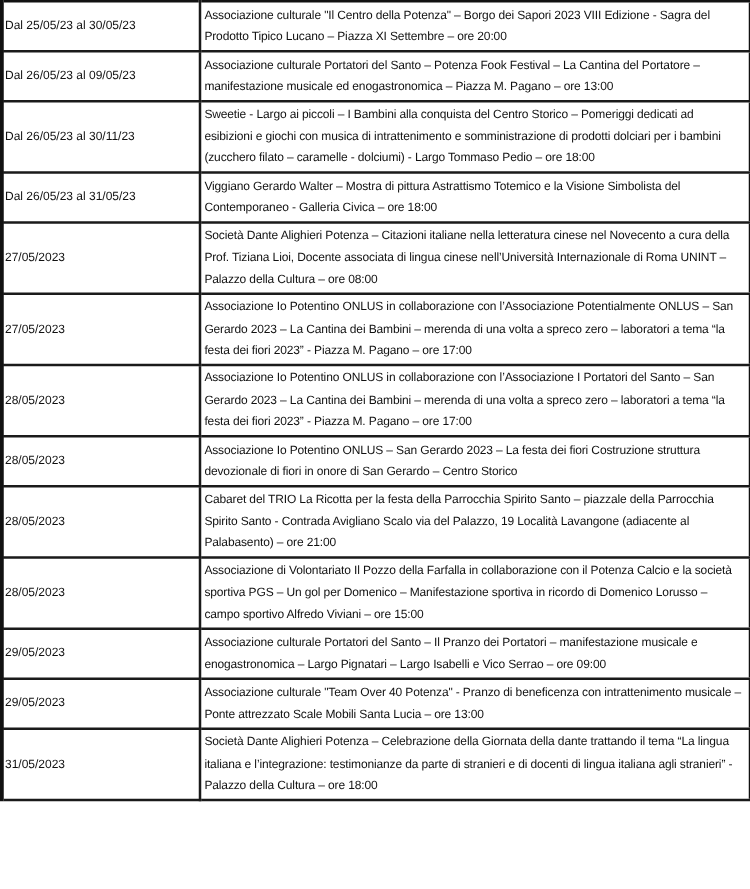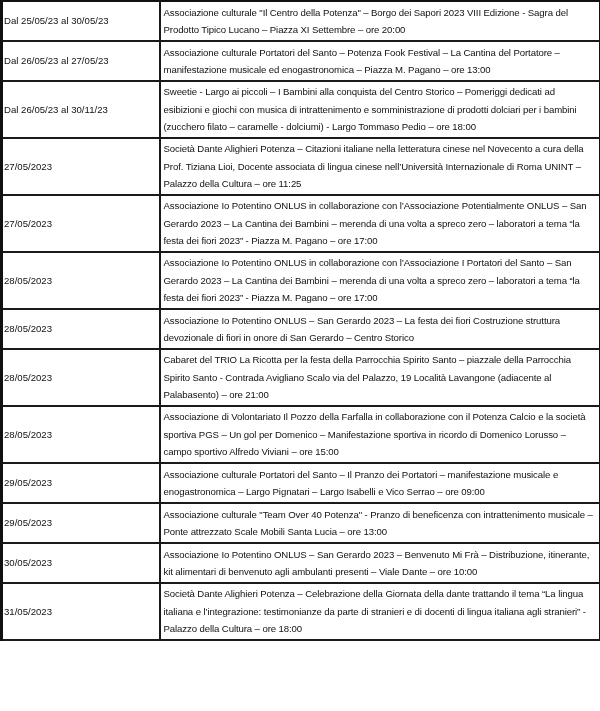--- a/index.html
+++ b/index.html
@@ -39,30 +39,34 @@
   <colgroup>
     <col class="date-col">
     <col class="desc-col">
   </colgroup>
   <tbody>
     <tr class="r2">
       <td class="date-cell">Dal 25/05/23 al 30/05/23</td>
       <td class="desc-cell">Associazione culturale "Il Centro della Potenza" – Borgo dei Sapori 2023 VIII Edizione - Sagra del Prodotto Tipico Lucano – Piazza XI Settembre – ore 20:00</td>
     </tr>
     <tr class="r2">
-      <td class="date-cell">Dal 26/05/23 al 27/05/23</td>
+      <td class="date-cell">Dal 26/05/23 al 09/05/23</td>
       <td class="desc-cell">Associazione culturale Portatori del Santo – Potenza Fook Festival – La Cantina del Portatore – manifestazione musicale ed enogastronomica – Piazza M. Pagano – ore 13:00</td>
     </tr>
     <tr class="r3">
       <td class="date-cell">Dal 26/05/23 al 30/11/23</td>
       <td class="desc-cell">Sweetie - Largo ai piccoli – I Bambini alla conquista del Centro Storico – Pomeriggi dedicati ad esibizioni e giochi con musica di intrattenimento e somministrazione di prodotti dolciari per i bambini (zucchero filato – caramelle - dolciumi) - Largo Tommaso Pedio – ore 18:00</td>
     </tr>
+    <tr class="r2">
+      <td class="date-cell">Dal 26/05/23 al 31/05/23</td>
+      <td class="desc-cell">Viggiano Gerardo Walter – Mostra di pittura Astrattismo Totemico e la Visione Simbolista del Contemporaneo - Galleria Civica – ore 18:00</td>
+    </tr>
     <tr class="r3">
       <td class="date-cell">27/05/2023</td>
-      <td class="desc-cell">Società Dante Alighieri Potenza – Citazioni italiane nella letteratura cinese nel Novecento a cura della Prof. Tiziana Lioi, Docente associata di lingua cinese nell’Università Internazionale di Roma UNINT – Palazzo della Cultura – ore 11:25</td>
+      <td class="desc-cell">Società Dante Alighieri Potenza – Citazioni italiane nella letteratura cinese nel Novecento a cura della Prof. Tiziana Lioi, Docente associata di lingua cinese nell’Università Internazionale di Roma UNINT – Palazzo della Cultura – ore 08:00</td>
     </tr>
     <tr class="r3">
       <td class="date-cell">27/05/2023</td>
       <td class="desc-cell">Associazione Io Potentino ONLUS in collaborazione con l’Associazione Potentialmente ONLUS – San Gerardo 2023 – La Cantina dei Bambini – merenda di una volta a spreco zero – laboratori a tema “la festa dei fiori 2023” - Piazza M. Pagano – ore 17:00</td>
     </tr>
     <tr class="r3">
       <td class="date-cell">28/05/2023</td>
       <td class="desc-cell">Associazione Io Potentino ONLUS in collaborazione con l’Associazione I Portatori del Santo – San Gerardo 2023 – La Cantina dei Bambini – merenda di una volta a spreco zero – laboratori a tema “la festa dei fiori 2023” - Piazza M. Pagano – ore 17:00</td>
     </tr>
     <tr class="r2">
@@ -78,22 +82,18 @@
       <td class="desc-cell">Associazione di Volontariato Il Pozzo della Farfalla in collaborazione con il Potenza Calcio e la società sportiva PGS – Un gol per Domenico – Manifestazione sportiva in ricordo di Domenico Lorusso – campo sportivo Alfredo Viviani – ore 15:00</td>
     </tr>
     <tr class="r2">
       <td class="date-cell">29/05/2023</td>
       <td class="desc-cell">Associazione culturale Portatori del Santo – Il Pranzo dei Portatori – manifestazione musicale e enogastronomica – Largo Pignatari – Largo Isabelli e Vico Serrao – ore 09:00</td>
     </tr>
     <tr class="r2">
       <td class="date-cell">29/05/2023</td>
       <td class="desc-cell">Associazione culturale "Team Over 40 Potenza" - Pranzo di beneficenza con intrattenimento musicale – Ponte attrezzato Scale Mobili Santa Lucia – ore 13:00</td>
     </tr>
-    <tr class="r2">
-      <td class="date-cell">30/05/2023</td>
-      <td class="desc-cell">Associazione Io Potentino ONLUS – San Gerardo 2023 – Benvenuto Mi Frà – Distribuzione, itinerante, kit alimentari di benvenuto agli ambulanti presenti – Viale Dante – ore 10:00</td>
-    </tr>
     <tr class="r3">
       <td class="date-cell">31/05/2023</td>
       <td class="desc-cell">Società Dante Alighieri Potenza – Celebrazione della Giornata della dante trattando il tema “La lingua italiana e l’integrazione: testimonianze da parte di stranieri e di docenti di lingua italiana agli stranieri” - Palazzo della Cultura – ore 18:00</td>
     </tr>
   </tbody>
 </table>
 
 </body></html>

